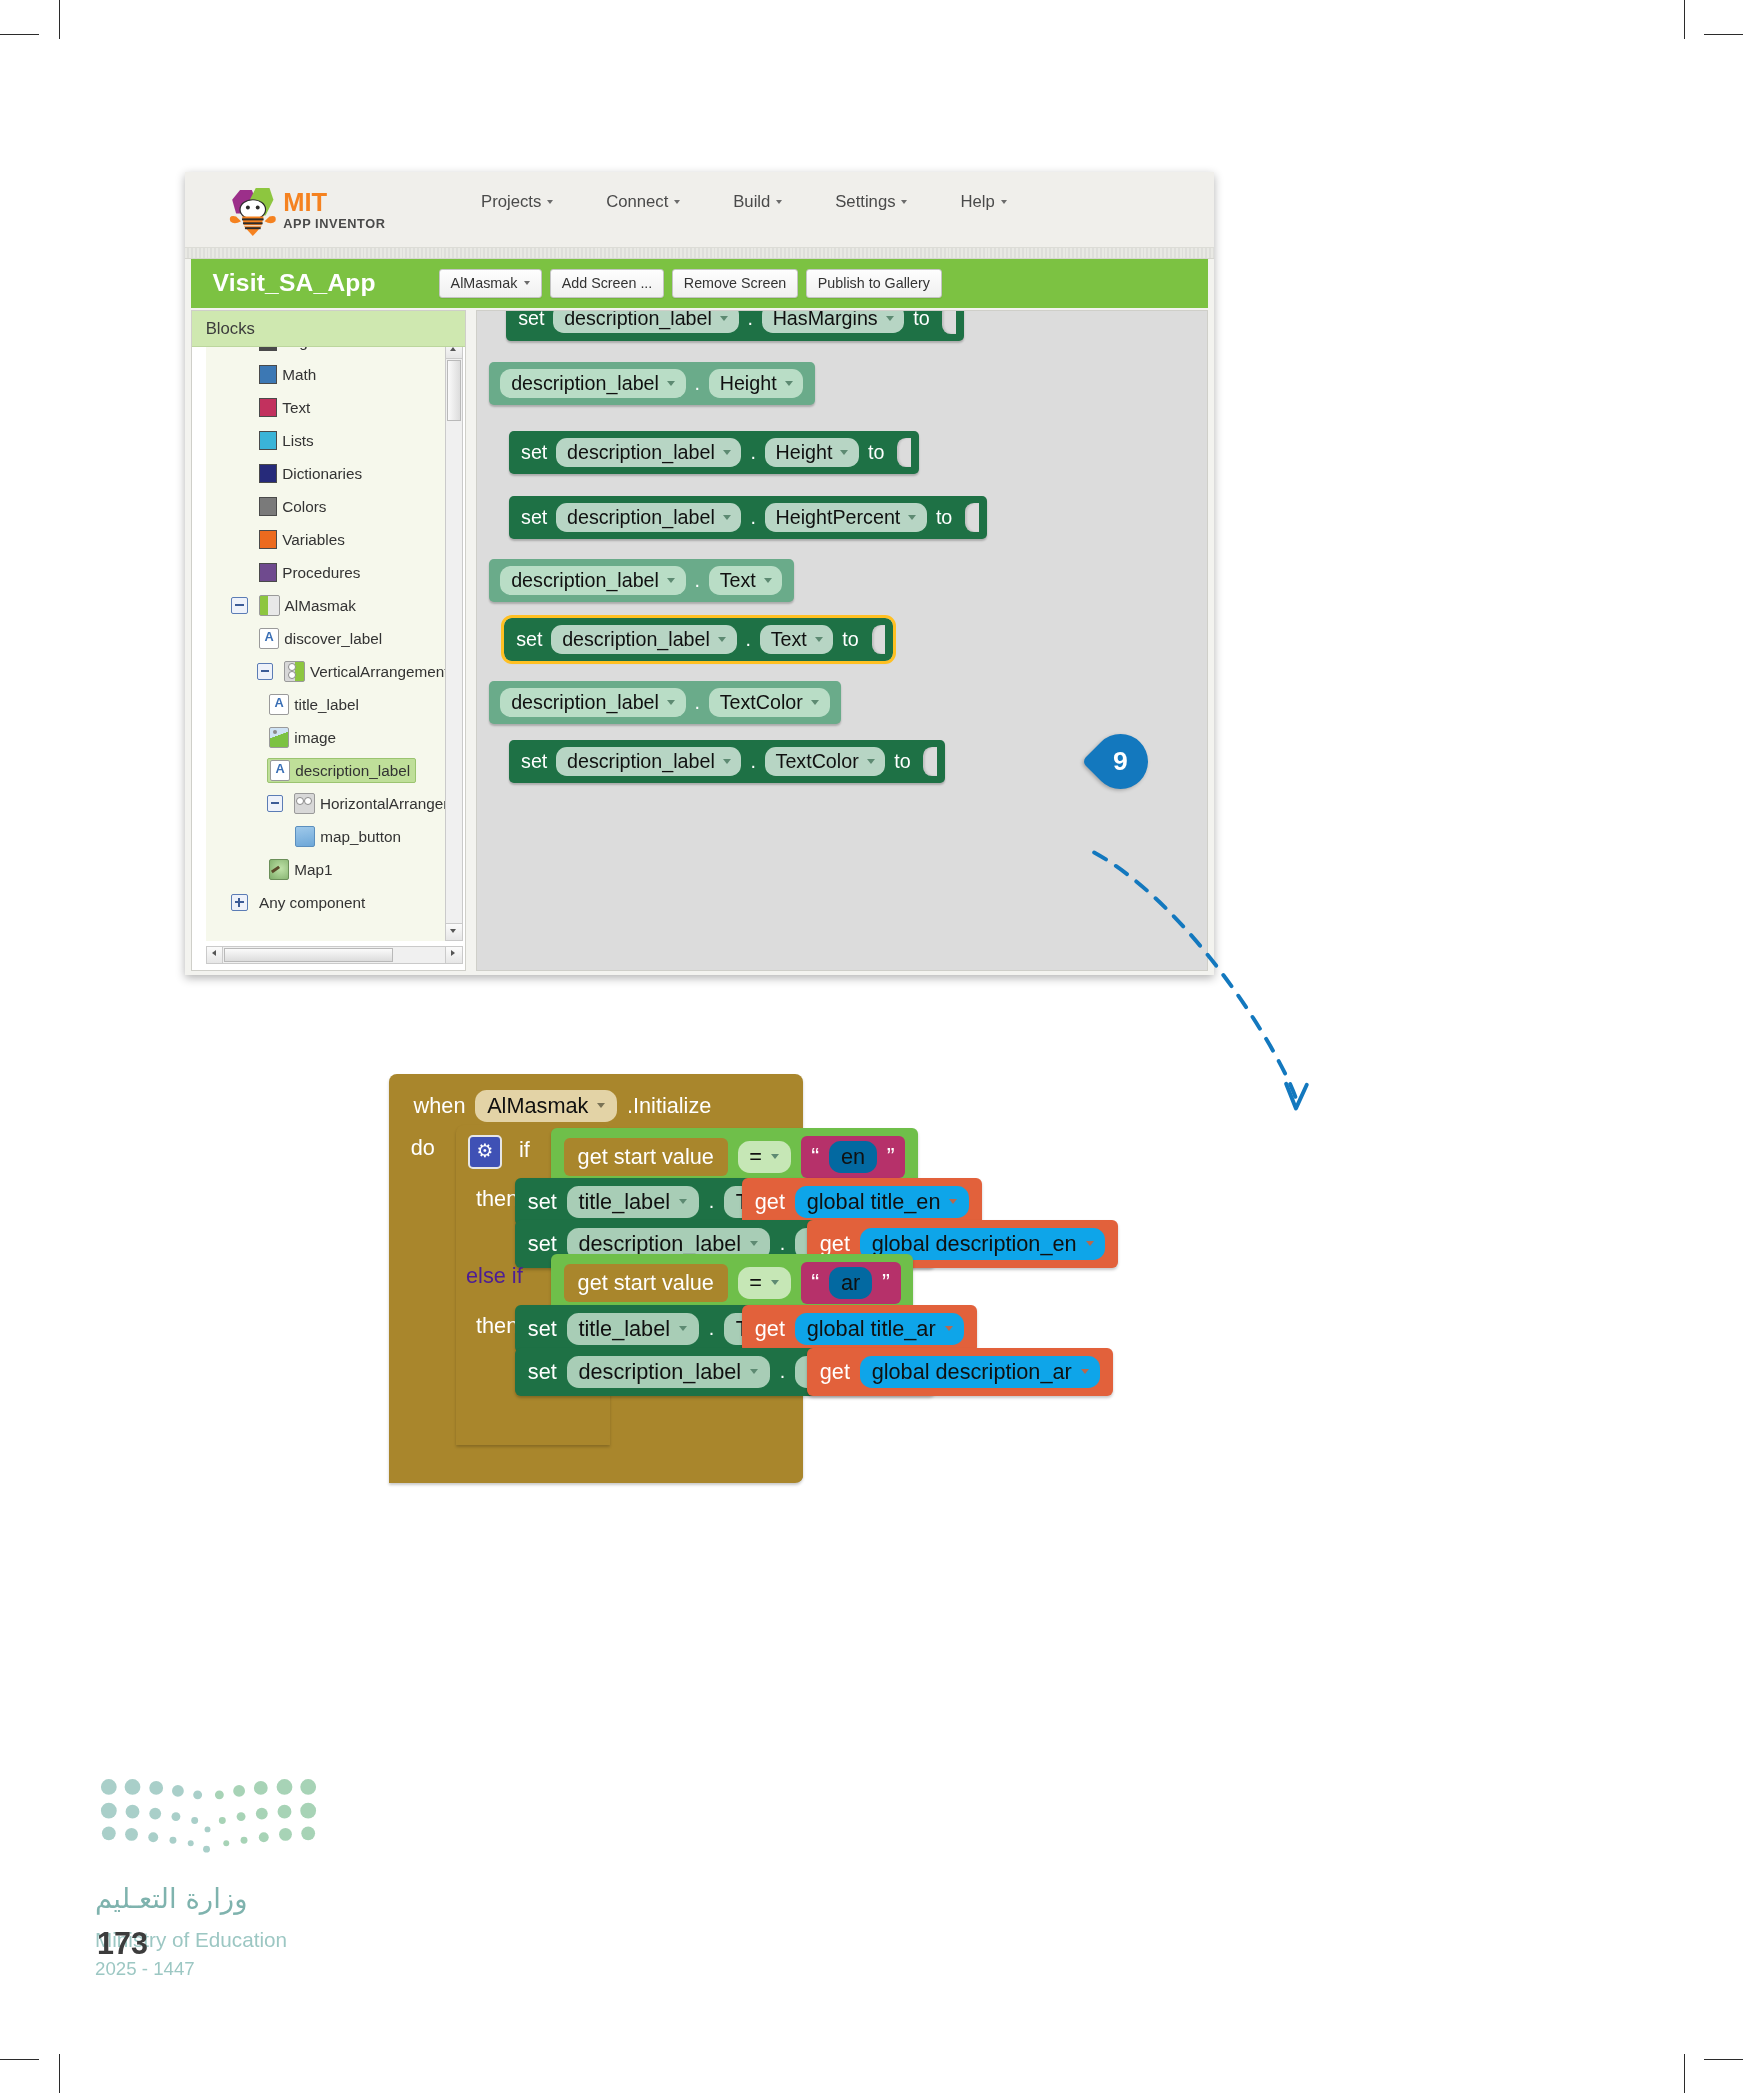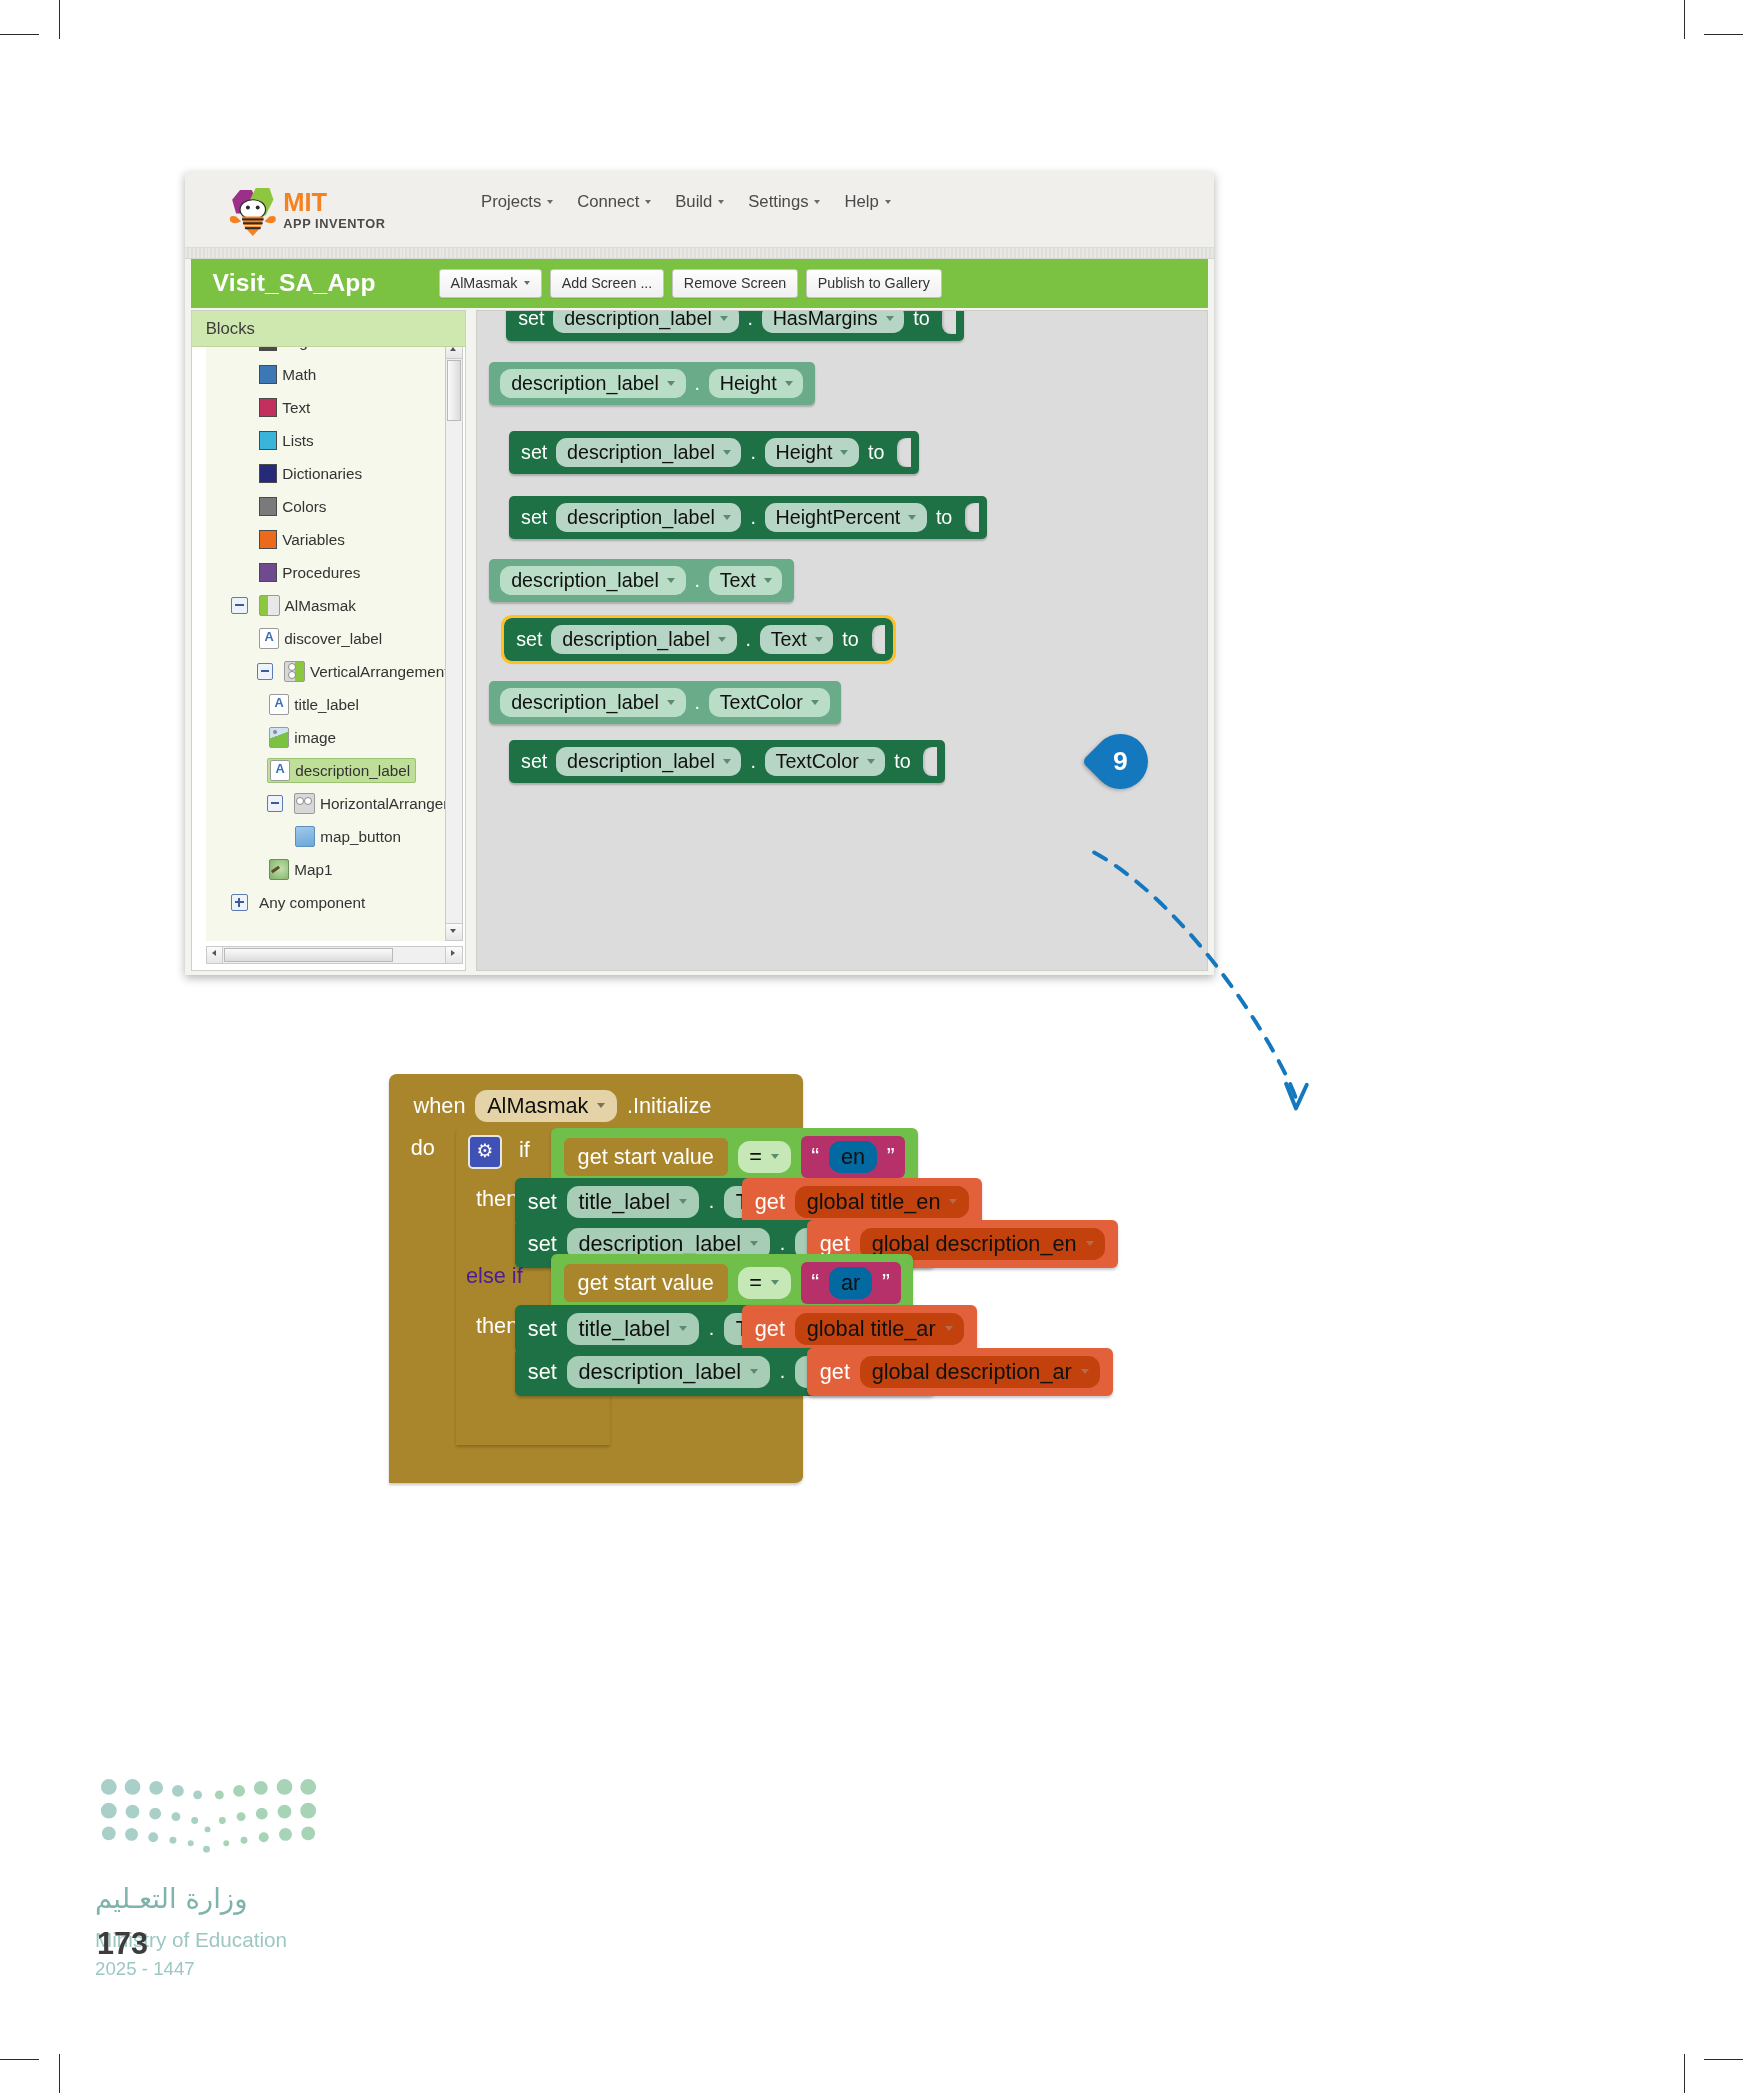--- a/index.html
+++ b/index.html
@@ -46,21 +46,21 @@
     width: 197px;
     height: 55px;
   }
   .ai-logo svg { display: block; }
 
   .ai-menus {
     position: absolute;
     left: 296px;
     top: 19.7px;
     display: flex;
-    gap: 24px;
+    gap: 53px;
     align-items: center;
   }
   .ai-menu {
     font-size: 16.7px;
     color: #4a4a4a;
     white-space: nowrap;
     display: flex;
     align-items: center;
     gap: 5.9px;
     cursor: default;
@@ -420,21 +420,21 @@
     background: #e3d3a6;
     border-radius: 11.8px;
     color: #101010;
     padding: 3px 11.8px;
     display: inline-flex;
     align-items: center;
     gap: 8.9px;
     font-size: 21.7px;
   }
   .d-field.green  { background: #a8cdb6; }
-  .d-field.orange { background: #c2410c; }
+  .d-field.orange { background: #0ea5e9; }
   .d-field.pink   { background: #0369a1; }
   .d-field.lgreen { background: #c6e7b6; }
   .d-caret {
     width:0;height:0;
     border-left:4.9px solid transparent;
     border-right:4.9px solid transparent;
     border-top:5.9px solid #7a7356;
   }
   .d-caret.g { border-top-color:#5d8a72; }
   .d-caret.o { border-top-color:#b8694e; }

